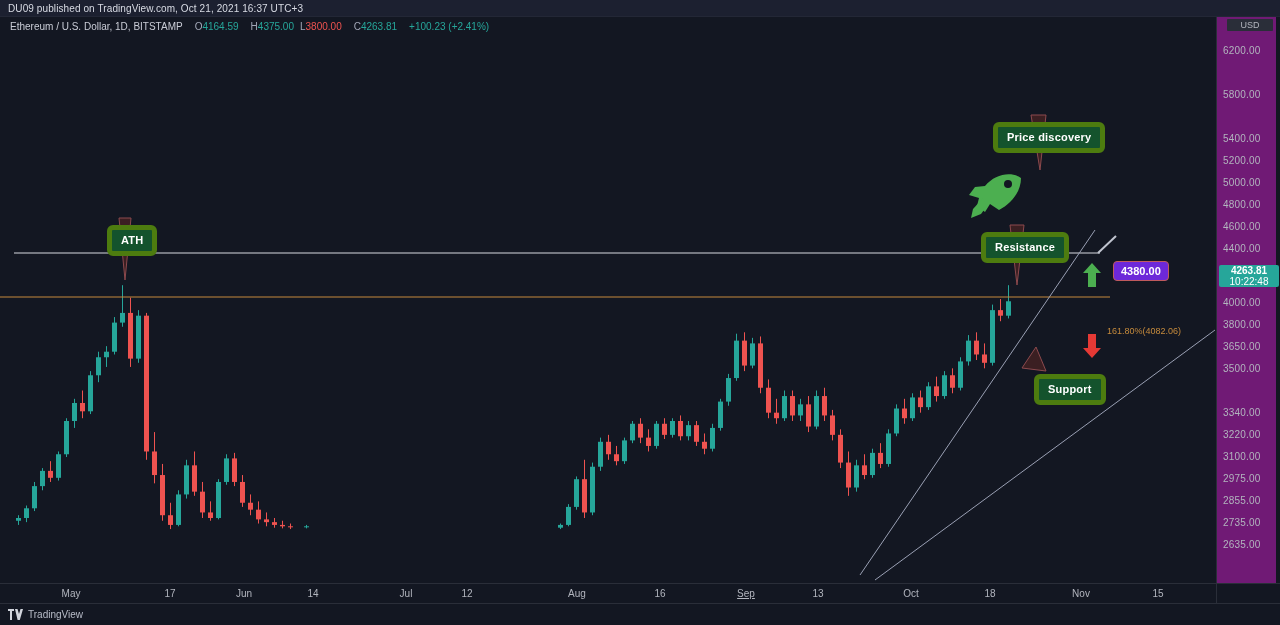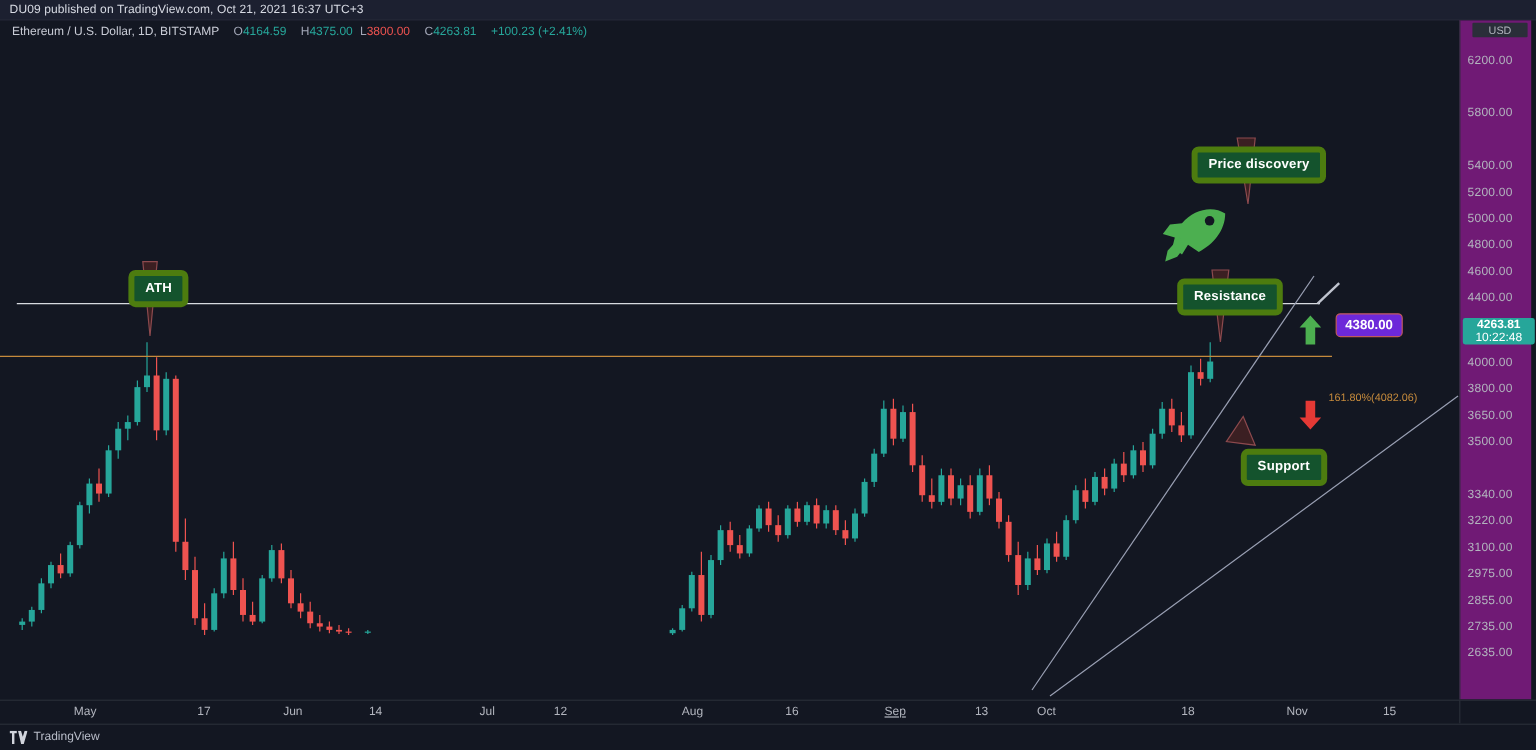--- a/index.html
+++ b/index.html
@@ -385,21 +385,21 @@
     <div class="t" style="left: 65px;">May</div>
     <div class="t" style="left: 164px;">17</div>
     <div class="t" style="left: 238px;">Jun</div>
     <div class="t" style="left: 307px;">14</div>
     <div class="t" style="left: 400px;">Jul</div>
     <div class="t" style="left: 461px;">12</div>
     <div class="t" style="left: 571px;">Aug</div>
     <div class="t" style="left: 654px;">16</div>
     <div class="t" style="left: 740px; text-decoration: underline;">Sep</div>
     <div class="t" style="left: 812px;">13</div>
-    <div class="t" style="left: 866px;">Oct</div>
+    <div class="t" style="left: 905px;">Oct</div>
     <div class="t" style="left: 984px;">18</div>
     <div class="t" style="left: 1075px;">Nov</div>
     <div class="t" style="left: 1152px;">15</div>
   </div>
 <div id="timecorner"></div>
 
 <div id="bottombar">
   <span class="tvlogo">
     <svg width="15" height="11" viewBox="0 0 15 11">
       <path d="M0 0 H6 V2 H4 V11 H2 V2 H0 Z" fill="#d1d4dc"></path>

